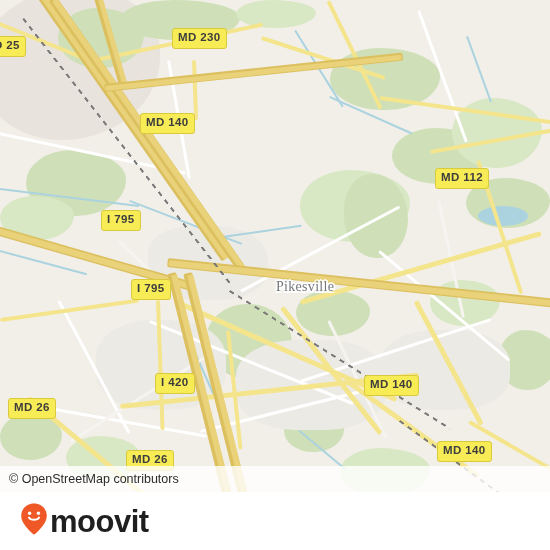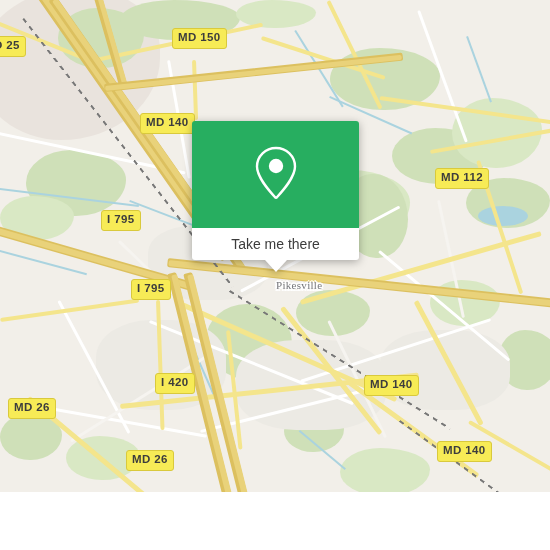--- a/index.html
+++ b/index.html
@@ -71,21 +71,21 @@
     line-height: 1;
     padding: 3px 5px 4px 5px;
     white-space: nowrap;
     letter-spacing: 0.4px;
   }
 
   .place-label {
     position: absolute;
     color: #76777b;
     font-family: "Liberation Serif", serif;
-    font-size: 11px;
+    font-size: 14px;
     letter-spacing: 0.3px;
     white-space: nowrap;
     text-shadow:
       -1.5px -1.5px 0 #fff, 1.5px -1.5px 0 #fff,
       -1.5px 1.5px 0 #fff, 1.5px 1.5px 0 #fff,
       0 -1.8px 0 #fff, 0 1.8px 0 #fff,
       -1.8px 0 0 #fff, 1.8px 0 0 #fff;
   }
 
   
@@ -282,46 +282,46 @@
 
     <div class="road motorway-case" style="left:104px;top:84px;width:300px;height:8px;transform:rotate(-6deg);"></div>
     <div class="road motorway" style="left:105px;top:86px;width:298px;height:5px;transform:rotate(-6deg);"></div>
 
     <div class="rail-dash" style="left:24px;top:18px;width:340px;height:2.4px;transform:rotate(52deg);"></div>
     <div class="rail-dash" style="left:230px;top:290px;width:260px;height:2.4px;transform:rotate(32deg);"></div>
     <div class="rail-dash" style="left:400px;top:420px;width:140px;height:2.4px;transform:rotate(36deg);"></div>
 
     <div class="place-label" style="left:276px;top:279px;">Pikesville</div>
 
-    <div class="shield" style="left:172px;top:28px;">MD 150</div>
+    <div class="shield" style="left:172px;top:28px;">MD 230</div>
     <div class="shield" style="left:140px;top:113px;">MD 140</div>
     <div class="shield" style="left:435px;top:168px;">MD 112</div>
     <div class="shield" style="left:101px;top:210px;">I 795</div>
     <div class="shield" style="left:131px;top:279px;">I 795</div>
     <div class="shield" style="left:155px;top:373px;">I 420</div>
     <div class="shield" style="left:8px;top:398px;">MD 26</div>
     <div class="shield" style="left:126px;top:450px;">MD 26</div>
     <div class="shield" style="left:364px;top:375px;">MD 140</div>
     <div class="shield" style="left:437px;top:441px;">MD 140</div>
     <div class="shield" style="left:-22px;top:36px;">MD 25</div>
 
-    <div id="popup">
-      <div id="popup-top">
-        <span>
-          <svg width="54" height="62" viewBox="0 0 54 62" aria-hidden="true">
-            <path d="M27 6 C16.5 6 8 14.3 8 24.6 C8 35.5 20 48.5 26.2 55.4 C26.6 55.9 27.4 55.9 27.8 55.4 C34 48.5 46 35.5 46 24.6 C46 14.3 37.5 6 27 6 Z" fill="none" stroke="#ffffff" stroke-width="2.4"></path>
-            <circle cx="27" cy="24" r="7.2" fill="#ffffff"></circle>
-          </svg>
-        </span>
-      </div>
-      <div id="popup-bottom">
-        <span id="popup-cta">Take me there</span>
-      </div>
-      <div id="popup-tail"></div>
+
+    <div id="attrib">
+      <span id="attrib-text">© OpenStreetMap contributors</span>
     </div>
 
-
   </div>
 
   <div id="footer">
+    <div id="brand">
+      <span>
+        <svg width="28" height="34" viewBox="0 0 28 34" aria-hidden="true">
+          <path d="M14 1.5 C6.8 1.5 1.2 7 1.2 13.8 C1.2 21 9 28.5 13 32.1 C13.6 32.6 14.4 32.6 15 32.1 C19 28.5 26.8 21 26.8 13.8 C26.8 7 21.2 1.5 14 1.5 Z" fill="#ef5726"></path>
+          <circle cx="9.6" cy="11.2" r="1.7" fill="#ffffff"></circle>
+          <circle cx="18.4" cy="11.2" r="1.7" fill="#ffffff"></circle>
+          <path d="M9 15.6 C10.6 18.6 17.4 18.6 19 15.6" fill="none" stroke="#ffffff" stroke-width="2" stroke-linecap="round"></path>
+        </svg>
+      </span>
+      <span id="brand-word">moovit</span>
+    </div>
   </div>
 
 </div>
 
 </body></html>

